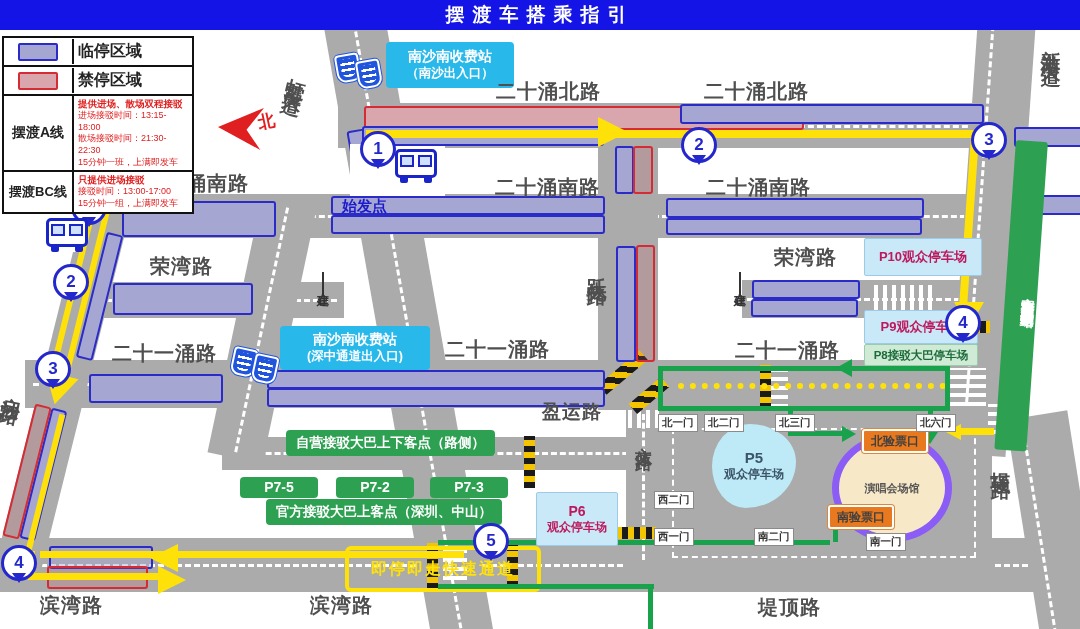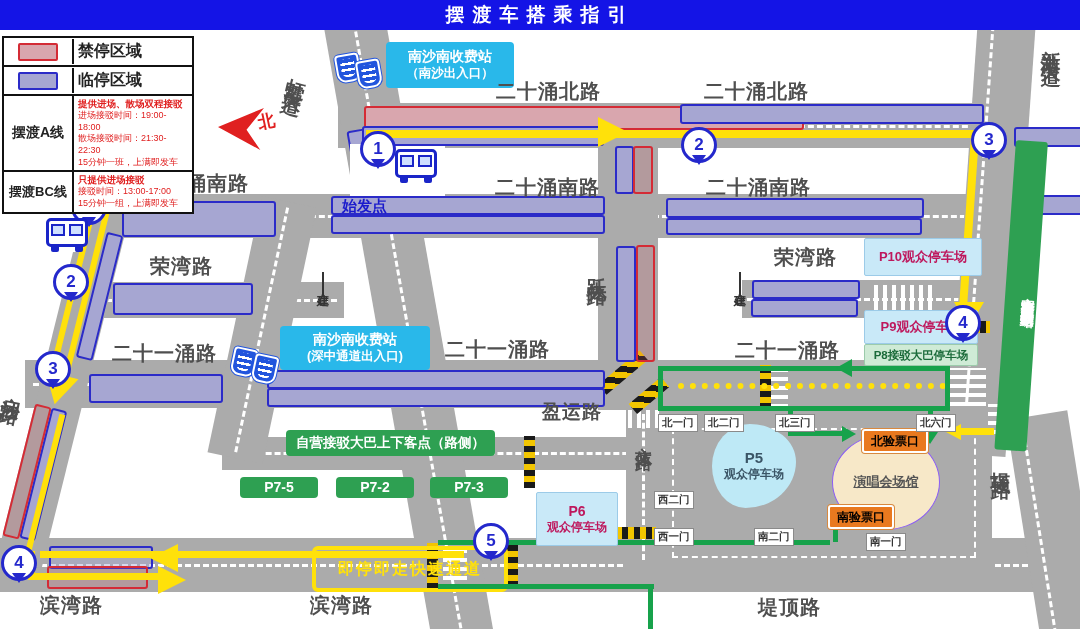--- a/index.html
+++ b/index.html
@@ -23,21 +23,21 @@
   .tri{position:absolute;width:0;height:0;z-index:4;}
   .rn{position:absolute;color:#4F4F4F;font-weight:bold;font-size:20px;white-space:nowrap;z-index:5;letter-spacing:1px;}
   .vert{writing-mode:vertical-rl;letter-spacing:4px;}
   .pin{position:absolute;width:30px;height:30px;background:#fff;border:3px solid #2428CC;border-radius:50%;display:flex;align-items:center;justify-content:center;font-weight:bold;font-size:17px;color:#2428CC;z-index:6;}
   .pin i{position:absolute;bottom:-12px;left:50%;transform:translateX(-50%);border:7px solid transparent;border-top:10px solid #2428CC;}
   .startlbl{position:absolute;color:#1A1ACC;font-weight:bold;font-size:15px;white-space:nowrap;z-index:6;}
   .cyanbox{position:absolute;background:#29B8EA;color:#fff;font-weight:bold;text-align:center;border-radius:4px;z-index:5;display:flex;flex-direction:column;justify-content:center;line-height:1.25;}
   .lblue{position:absolute;background:#C9E9F8;border:1px solid #9CCBE8;color:#be185d;font-weight:bold;text-align:center;z-index:5;display:flex;flex-direction:column;align-items:center;justify-content:center;border-radius:2px;}
   .lgreen{position:absolute;background:#CFEBD6;border:1px solid #9CCBAB;color:#1B6B3A;font-weight:bold;text-align:center;z-index:5;display:flex;align-items:center;justify-content:center;border-radius:2px;}
   .glabel{position:absolute;background:#2EA052;color:#fff;font-weight:bold;z-index:5;border-radius:4px;text-align:center;white-space:nowrap;}
-  .orangebox{position:absolute;background:#E9791F;color:#000000;font-weight:bold;font-size:12px;z-index:5;border:2px solid #fff;box-shadow:0 0 0 1px #D8893F;border-radius:3px;display:flex;align-items:center;justify-content:center;white-space:nowrap;}
+  .orangebox{position:absolute;background:#E9791F;color:#404040;font-weight:bold;font-size:12px;z-index:5;border:2px solid #fff;box-shadow:0 0 0 1px #D8893F;border-radius:3px;display:flex;align-items:center;justify-content:center;white-space:nowrap;}
   .gate{position:absolute;background:#fff;border:1px solid #8a8a8a;color:#333;font-weight:bold;font-size:10.5px;padding:1px 3px;z-index:5;white-space:nowrap;}
   .uc{position:absolute;display:flex;flex-direction:column;align-items:center;z-index:5;color:#333;font-weight:bold;font-size:12px;}
   .uc b{writing-mode:vertical-rl;}
   .uc i{display:block;width:2px;height:12px;background:#333;}
   .shield{position:absolute;width:20px;height:24px;background:#2255DD;border:2px solid #fff;border-radius:4px 4px 9px 9px;box-shadow:0 0 0 1px #2255DD;z-index:5;}
   .shield b{position:absolute;left:3px;right:3px;top:3px;bottom:3px;border-radius:2px 2px 6px 6px;background:repeating-linear-gradient(0deg,#fff 0 2.5px,#2255DD 2.5px 6px);}
   .bus{position:absolute;z-index:6;}
   .bus .body{width:36px;height:23px;border:3px solid #1A25C8;border-radius:5px;background:#fff;position:relative;}
   .bus .body:before,.bus .body:after{content:"";position:absolute;top:3px;width:10px;height:8px;background:#CFE0FF;border:2px solid #1A25C8;}
   .bus .body:before{left:2px;} .bus .body:after{right:2px;}
@@ -45,27 +45,27 @@
   .bus .w1{left:5px;} .bus .w2{right:5px;}
   #titlebar{position:absolute;left:0;top:0;width:1080px;height:30px;background:#1414E6;color:#fff;display:flex;align-items:center;justify-content:center;font-size:19px;font-weight:bold;letter-spacing:8px;z-index:9;}
   #legend{position:absolute;left:2px;top:36px;width:188px;background:#fff;border:2px solid #111;z-index:8;}
   #legend .row{display:flex;border-top:2px solid #111;align-items:center;}
   #legend .row:first-child{border-top:none;}
   #legend .c1{width:68px;flex:none;display:flex;align-items:center;justify-content:center;font-weight:bold;color:#222;}
   #legend .c2{flex:1;border-left:2px solid #111;padding:2px 4px;color:#222;}
   #legend .sw{width:36px;height:14px;border-radius:2px;}
   #legend .red-b{color:#E02020;font-weight:bold;font-size:9.5px;line-height:1.25;}
   #legend .red-s{color:#E02020;font-size:9px;line-height:1.3;}
-  .fastlane{position:absolute;border:4px solid #FFE10A;border-radius:6px;color:#FFE10A;font-weight:bold;font-size:16px;display:flex;align-items:center;justify-content:center;z-index:4;letter-spacing:2px;}
+  .fastlane{position:absolute;border:4px solid #FFE10A;border-radius:6px;color:#FFE10A;font-weight:bold;font-size:16px;display:flex;align-items:center;justify-content:center;z-index:4;letter-spacing:2px;margin-left:33px;}
   .dotted-y{position:absolute;height:0;border-top:6px dotted #FFE10A;z-index:4;}
   .metro-sign{position:absolute;background:#2EA052;color:#fff;font-weight:bold;font-size:13.5px;writing-mode:vertical-rl;letter-spacing:1px;text-align:center;z-index:5;border-radius:3px;padding:4px 0;}
   .compass{position:absolute;background:#E02020;clip-path:polygon(0 45%,100% 0,62% 52%,92% 100%);z-index:5;}
   .north{position:absolute;color:#E02020;font-weight:bold;font-size:17px;transform:rotate(-12deg);z-index:5;}
   .blob{position:absolute;background:#BEE9F6;border-radius:45% 55% 60% 40% / 50% 45% 55% 50%;z-index:4;display:flex;flex-direction:column;align-items:center;justify-content:center;color:#3B5566;font-weight:bold;z-index:5;}
-  .venue{position:absolute;background:#F7E8C8;border:1px solid #8b5cf6;border-radius:50%;display:flex;align-items:center;justify-content:center;color:#555;font-weight:bold;font-size:13px;z-index:5;white-space:nowrap;text-decoration:underline;}
+  .venue{position:absolute;background:#F7E8C8;border:7px solid #8b5cf6;border-radius:50%;display:flex;align-items:center;justify-content:center;color:#555;font-weight:bold;font-size:11px;z-index:5;white-space:nowrap;}
 </style>
 </head>
 <body>
 
 <div id="map">
 
   <div id="titlebar">摆渡车搭乘指引</div>
 
   <div class="road" style="left:338px;top:103px;width:655px;height:45px;">
       <div class="dash-h" style="left:8px;top:22px;width:640px;"></div>
@@ -229,20 +229,21 @@
       <span>北验票口</span>
     </div>
   <div class="orangebox" style="left:828px;top:505px;width:62px;height:20px;">
       <span>南验票口</span>
     </div>
 
   <div class="glabel" style="left:286px;top:430px;padding:4px 10px;font-size:13.5px;"><span>自营接驳大巴上下客点（路侧）</span></div>
   <div class="glabel" style="left:240px;top:477px;width:78px;height:21px;font-size:14px;line-height:21px;"><span>P7-5</span></div>
   <div class="glabel" style="left:336px;top:477px;width:78px;height:21px;font-size:14px;line-height:21px;"><span>P7-2</span></div>
   <div class="glabel" style="left:430px;top:477px;width:78px;height:21px;font-size:14px;line-height:21px;"><span>P7-3</span></div>
+  <div class="glabel" style="left:266px;top:499px;padding:4px 10px;font-size:13.5px;"><span>官方接驳大巴上客点（深圳、中山）</span></div>
   <div class="metro-sign" style="left:1016px;top:140px;width:32px;height:302px;transform:rotate(4deg);transform-origin:top left;"><span>官方接驳大巴上下客点（万顷沙地铁站）</span></div>
 
   <div class="gate" style="left:658px;top:414px;"><span>北一门</span></div>
   <div class="gate" style="left:704px;top:414px;"><span>北二门</span></div>
   <div class="gate" style="left:775px;top:414px;"><span>北三门</span></div>
   <div class="gate" style="left:916px;top:414px;"><span>北六门</span></div>
   <div class="gate" style="left:654px;top:491px;"><span>西二门</span></div>
   <div class="gate" style="left:654px;top:528px;"><span>西一门</span></div>
   <div class="gate" style="left:754px;top:528px;"><span>南二门</span></div>
   <div class="gate" style="left:866px;top:533px;"><span>南一门</span></div>
@@ -340,35 +341,35 @@
     </div>
   <div class="bus" style="left:46px;top:218px;">
       <div class="body"></div>
       <div class="w1"></div>
       <div class="w2"></div>
     </div>
 
   <div id="legend">
     <div class="row" style="height:27px;">
       <div class="c1">
+          <div class="sw" style="background:#A6A6D2;border:2px solid #2B2BC8;"></div>
+        </div>
+      <div class="c2" style="font-size:16px;font-weight:bold;">临停区域</div>
+    </div>
+    <div class="row" style="height:27px;">
+      <div class="c1">
           <div class="sw" style="background:#D9A6AE;border:2px solid #D42B35;"></div>
         </div>
       <div class="c2" style="font-size:16px;font-weight:bold;">禁停区域</div>
-    </div>
-    <div class="row" style="height:27px;">
-      <div class="c1">
-          <div class="sw" style="background:#A6A6D2;border:2px solid #2B2BC8;"></div>
-        </div>
-      <div class="c2" style="font-size:16px;font-weight:bold;">临停区域</div>
     </div>
     <div class="row">
       <div class="c1" style="font-size:14px;">摆渡A线</div>
       <div class="c2">
         <div class="red-b">提供进场、散场双程接驳</div>
-        <div class="red-s">进场接驳时间：19:00-18:00</div>
+        <div class="red-s">进场接驳时间：13:15-18:00</div>
         <div class="red-s">散场接驳时间：21:30-22:30</div>
         <div class="red-s">15分钟一班，上满即发车</div>
       </div>
     </div>
     <div class="row">
       <div class="c1" style="font-size:13px;">摆渡BC线</div>
       <div class="c2">
         <div class="red-b">只提供进场接驳</div>
         <div class="red-s">接驳时间：13:00-17:00</div>
         <div class="red-s">15分钟一组，上满即发车</div>

